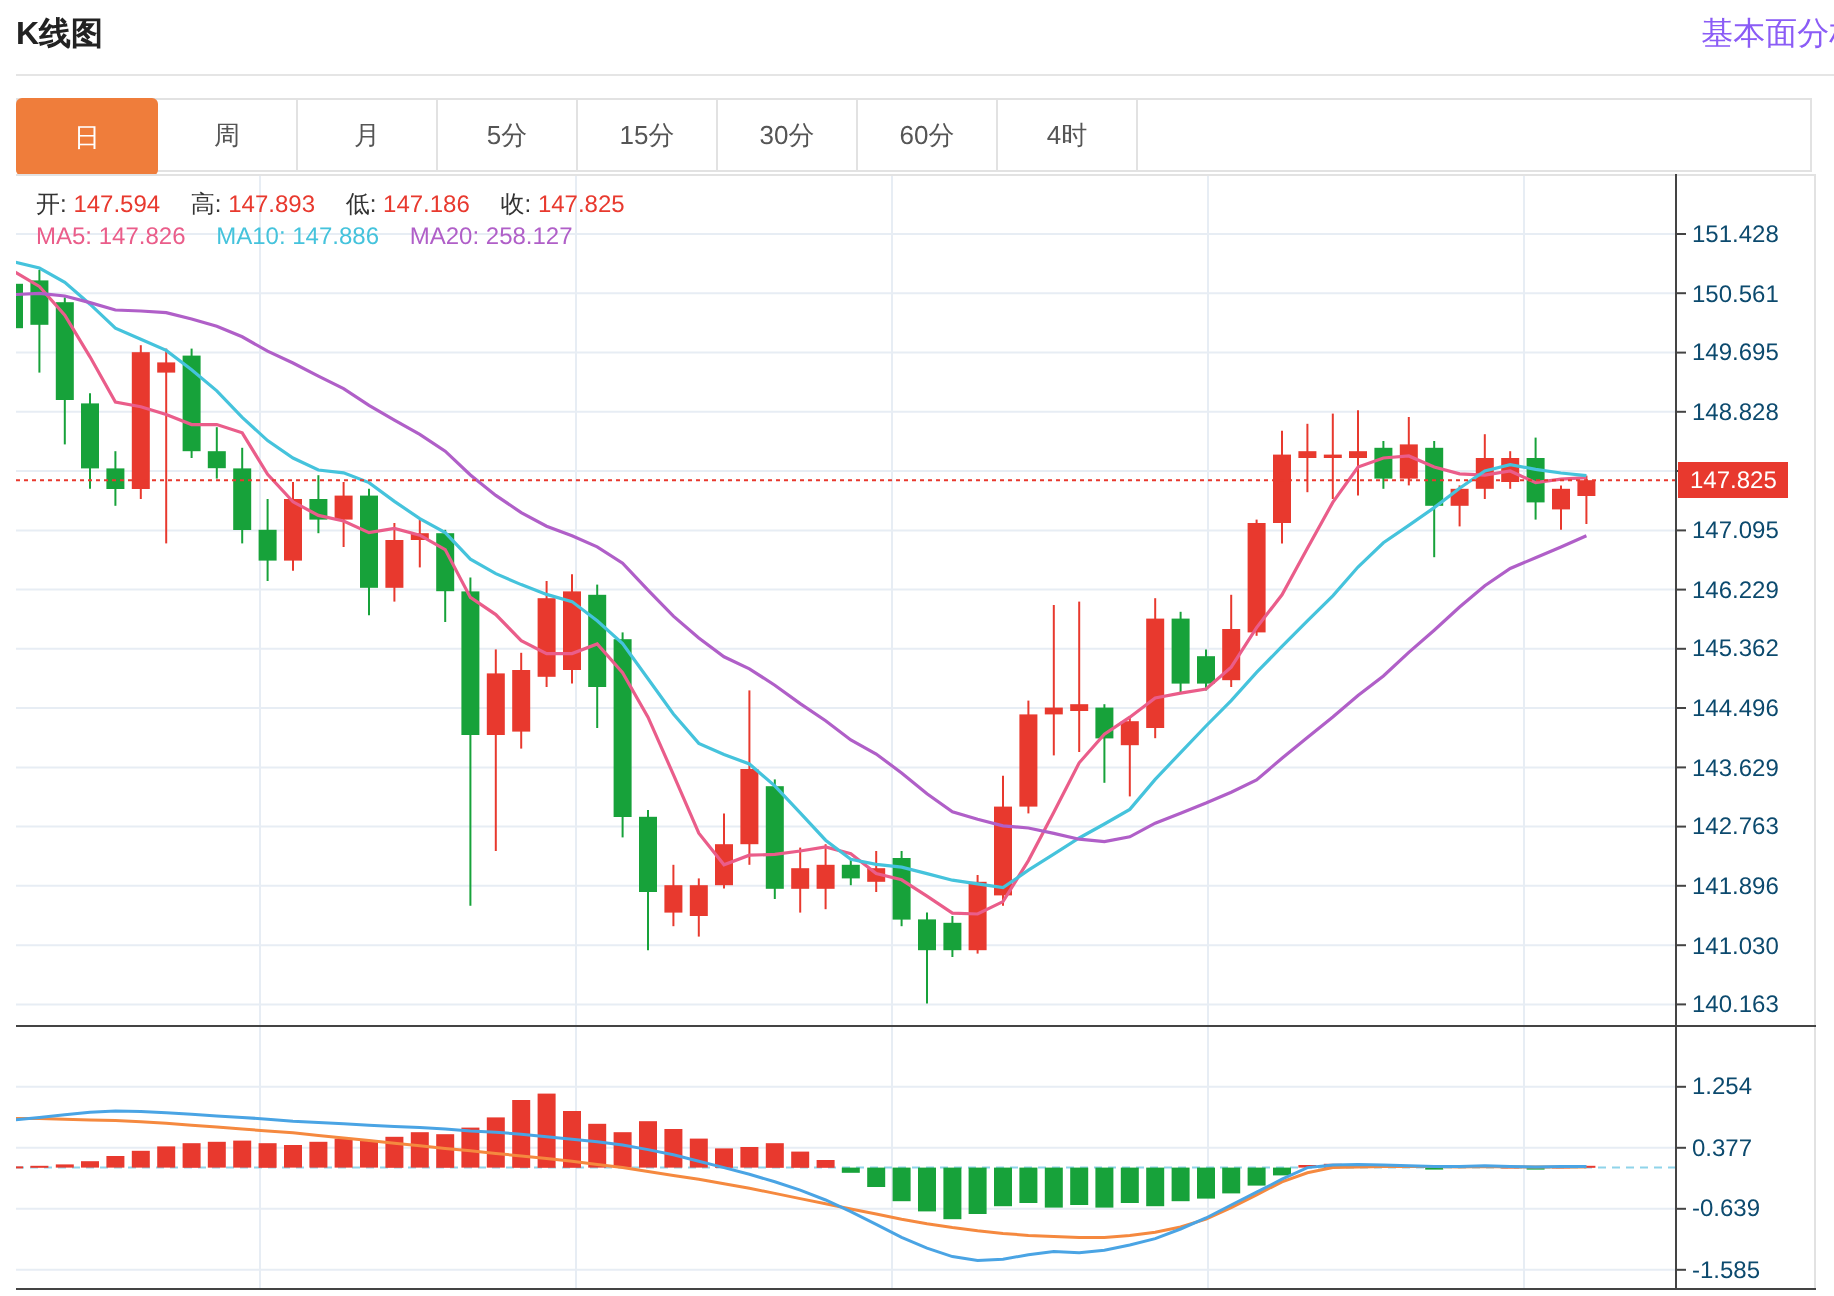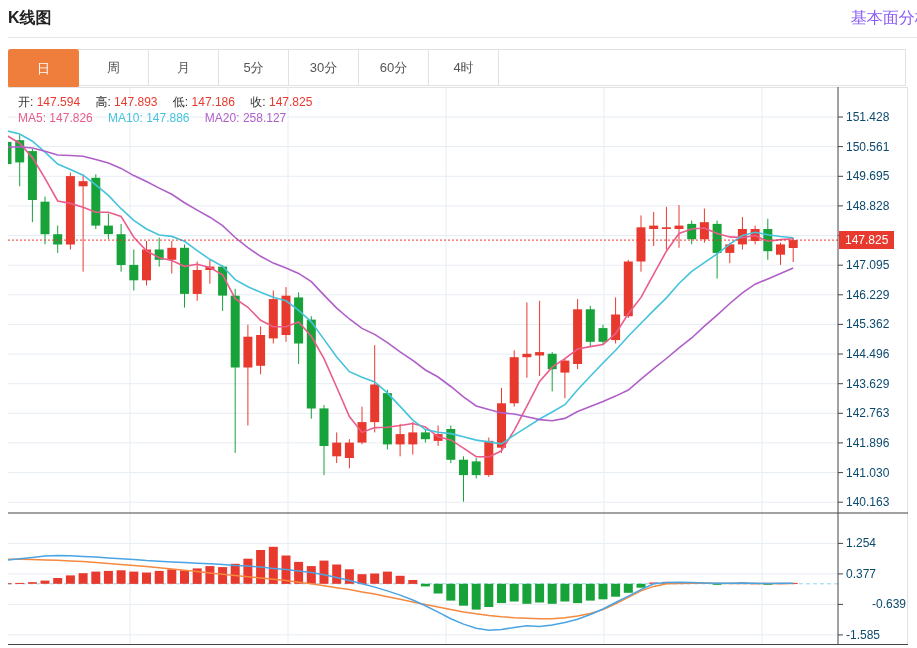--- a/index.html
+++ b/index.html
@@ -37,20 +37,21 @@
     <div class="title">K线图</div>
     <div class="flink">基本面分析&gt;</div>
   </div>
   <div class="hr"></div>
 
   <div class="tabs">
     <div class="tab active">日</div>
     <div class="tab">周</div>
     <div class="tab">月</div>
     <div class="tab">5分</div>
+    <div class="tab">15分</div>
     <div class="tab">30分</div>
     <div class="tab">60分</div>
     <div class="tab">4时</div>
     <div class="tab-fill"></div>
   </div>
 
   <div class="chartwrap" id="chartwrap">
       <svg width="900" height="558">
         <line x1="122" y1="0" x2="122" y2="558" stroke="#e7edf4" stroke-width="1"></line>
         <line x1="280" y1="0" x2="280" y2="558" stroke="#e7edf4" stroke-width="1"></line>
@@ -316,16 +317,16 @@
       <div class="ylab" style="top: 199.78px;">146.229</div>
       <div class="ylab" style="top: 229.41px;">145.362</div>
       <div class="ylab" style="top: 259.04px;">144.496</div>
       <div class="ylab" style="top: 288.67px;">143.629</div>
       <div class="ylab" style="top: 318.3px;">142.763</div>
       <div class="ylab" style="top: 347.93px;">141.896</div>
       <div class="ylab" style="top: 377.56px;">141.030</div>
       <div class="ylab" style="top: 407.19px;">140.163</div>
       <div class="ylab" style="top: 448.4px;">1.254</div>
       <div class="ylab" style="top: 478.9px;">0.377</div>
-      <div class="ylab" style="top: 509.4px; text-align: right;">-0.639</div>
+      <div class="ylab" style="top: 509.4px;">-0.639</div>
       <div class="ylab" style="top: 539.9px;">-1.585</div>
     </div>
 </div>
 
 </body></html>

